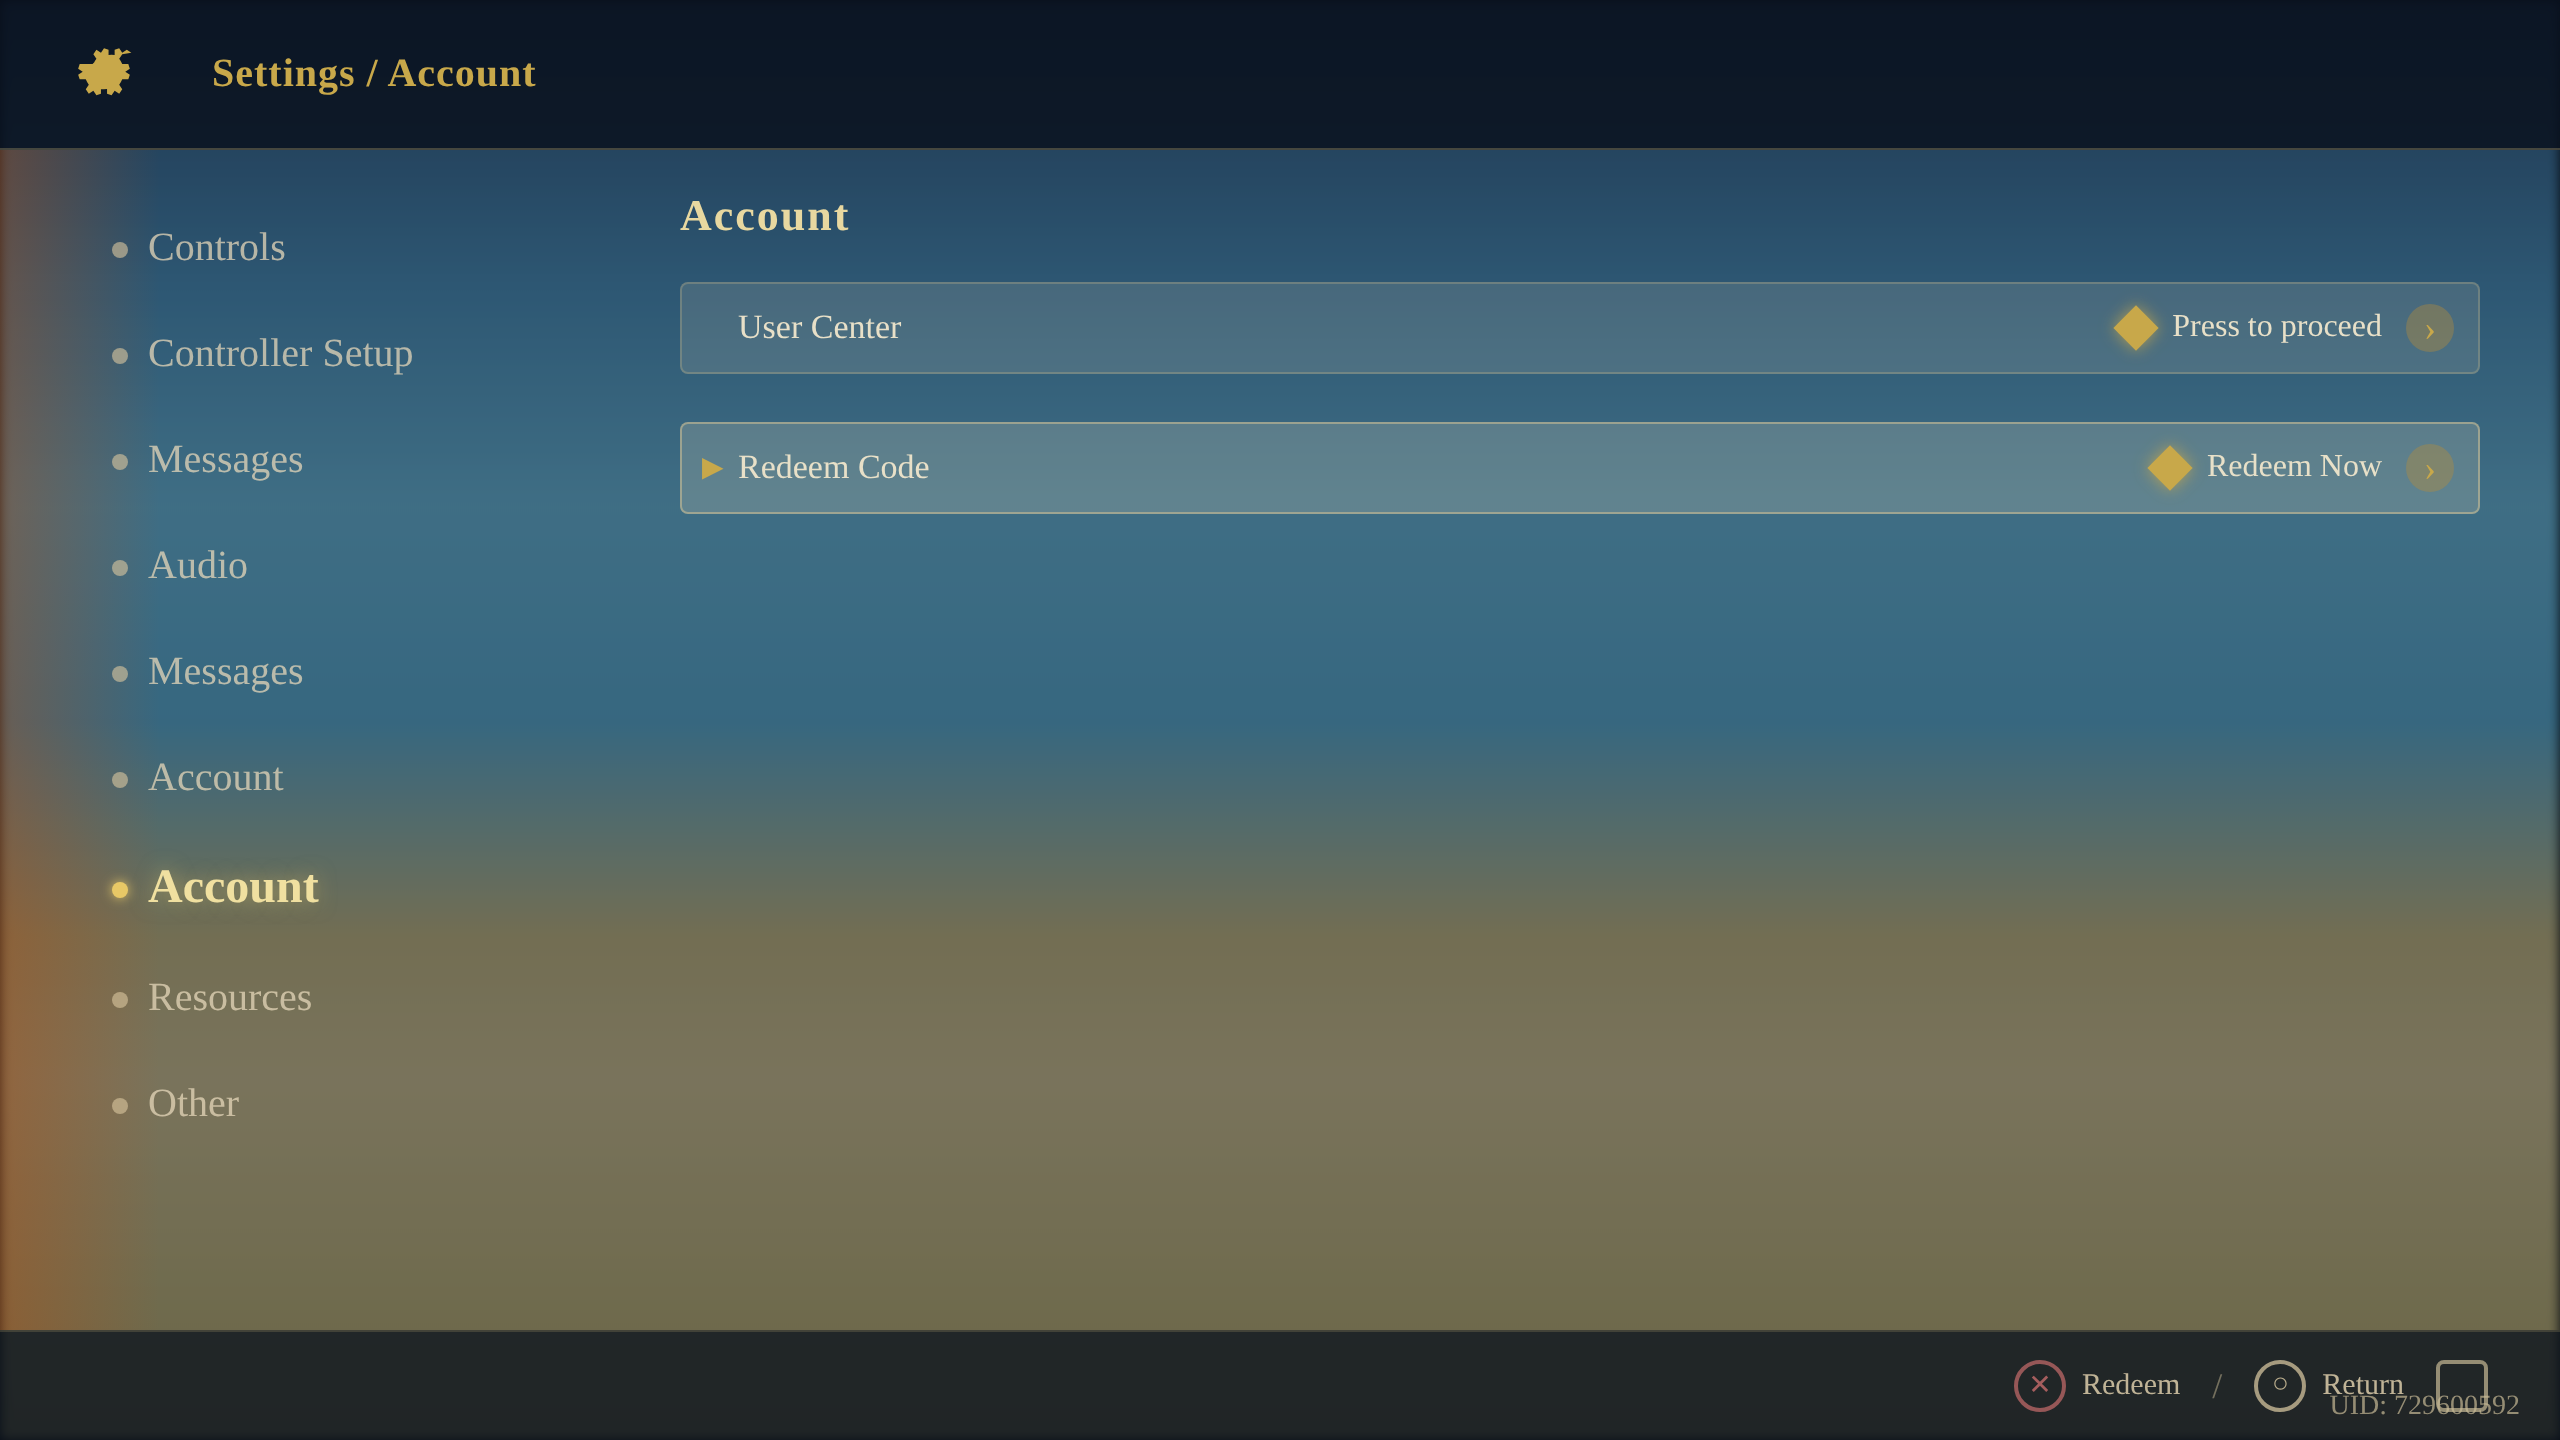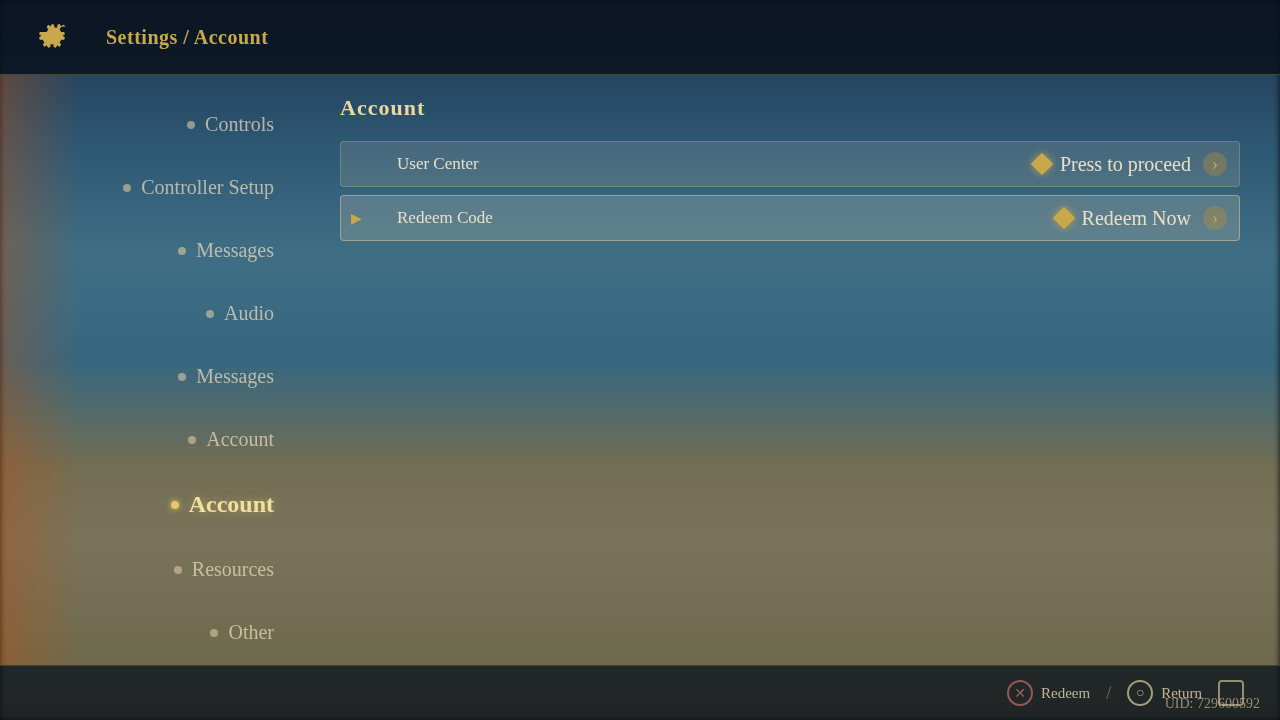--- a/index.html
+++ b/index.html
@@ -83,22 +83,21 @@
       bottom: 0;
       display: flex;
     }
 
     
     .sidebar {
       width: 300px;
       padding: 30px 20px 30px 50px;
       display: flex;
       flex-direction: column;
-      gap: 24px;
-      align-items: flex-end;
+      gap: 14px;
     }
 
     .sidebar-item {
       display: flex;
       align-items: center;
       gap: 10px;
       padding: 8px 6px;
       cursor: pointer;
       border-radius: 4px;
       transition: background 0.2s;
@@ -144,26 +143,25 @@
       letter-spacing: 1px;
     }
 
     
     .settings-row {
       display: flex;
       align-items: center;
       background: rgba(220, 210, 180, 0.15);
       border: 1px solid rgba(200, 185, 140, 0.3);
       border-radius: 4px;
-      margin-bottom: 8px;
+      margin-bottom: 24px;
       height: 46px;
       position: relative;
       overflow: hidden;
       cursor: pointer;
-      padding-left: 28px;
     }
 
     .settings-row.active-row {
       background: rgba(220, 210, 180, 0.22);
       border-color: rgba(220, 200, 150, 0.5);
     }
 
     .row-arrow {
       position: absolute;
       left: 10px;
@@ -182,21 +180,21 @@
       width: 16px;
       height: 16px;
       background: #c8a84a;
       transform: rotate(45deg);
       margin-right: 10px;
       box-shadow: 0 0 8px rgba(200, 168, 74, 0.8);
     }
 
     .row-value {
       color: #e8e0c8;
-      font-size: 20px;
+      font-size: 16px;
       margin-right: 12px;
     }
 
     .row-chevron {
       color: #c8a84a;
       font-size: 18px;
       margin-right: 12px;
       background: rgba(180, 140, 60, 0.4);
       border-radius: 50%;
       width: 24px;

